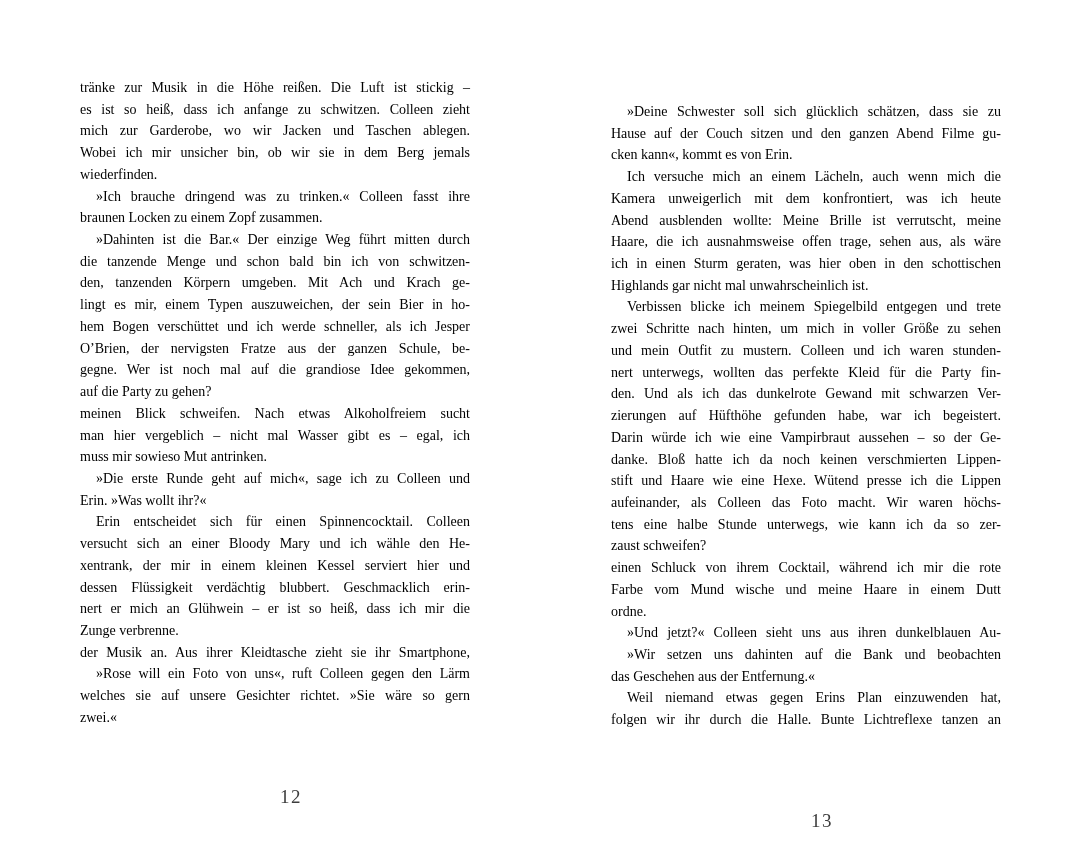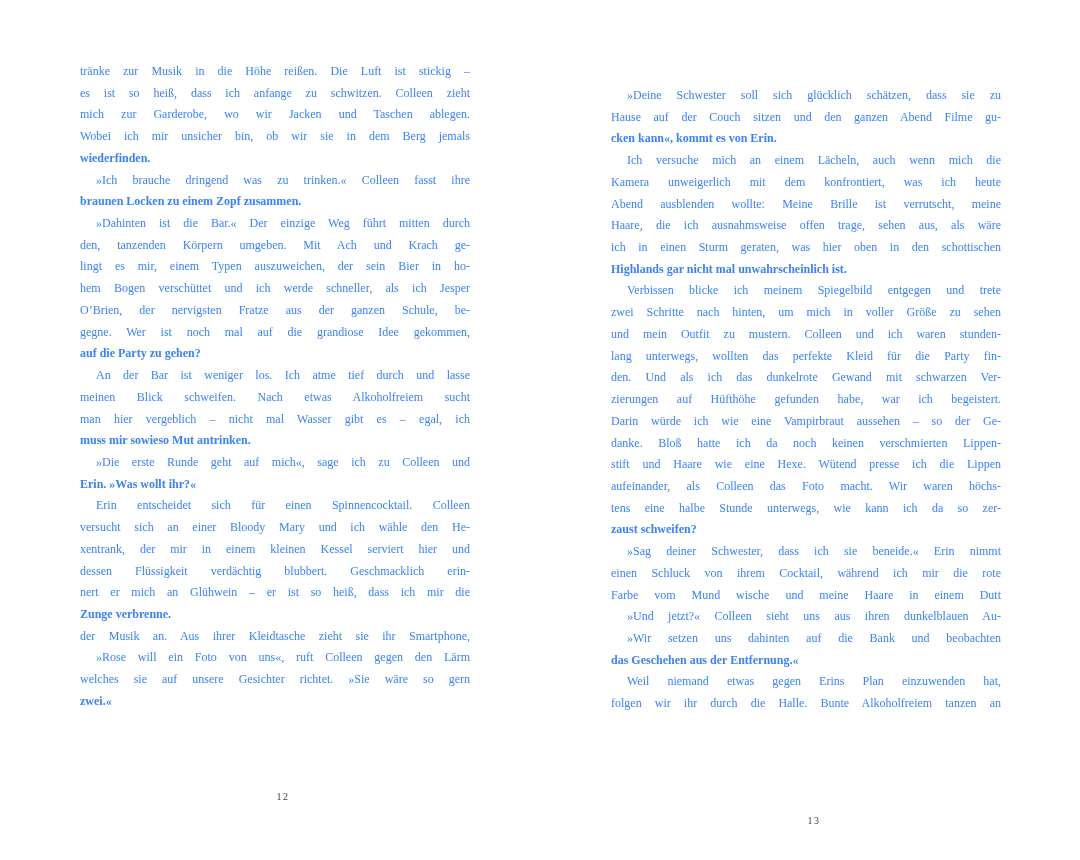--- a/index.html
+++ b/index.html
@@ -22,76 +22,75 @@
   .page {
     position: absolute;
     top: 0;
     height: 860px;
     width: 390px;
   }
   #page-left  { left: 80px; }
   #page-right { left: 611px; margin-top: 24px; }
   .text-block {
     position: absolute;
-    top: 61px;
+    top: 77px;
     left: 0;
     width: 390px;
-    color: #3b82f6;
-    font-size: 12px;
+    color: #000000;
+    font-size: 14px;
   }
   .line {
     height: 21.72px;
     line-height: 21.72px;
     text-align: justify;
     text-align-last: justify;
     white-space: nowrap;
   }
   .line.last {
     text-align: left;
     text-align-last: left;
-    font-weight: bold;
   }
   .line.first {
     text-indent: 16px;
   }
   .folio {
     position: absolute;
     top: 786px;
-    left: 8px;
+    left: 16px;
     width: 390px;
     height: 22px;
     line-height: 22px;
     text-align: center;
-    font-size: 10px;
+    font-size: 19px;
     letter-spacing: 1.5px;
     color: #3d3d3d;
   }
 </style>
 </head>
 <body>
 
 <div class="spread">
 
   <div class="page" id="page-left">
     <div class="text-block">
         <div class="line">tränke zur Musik in die Höhe reißen. Die Luft ist stickig –</div>
         <div class="line">es ist so heiß, dass ich anfange zu schwitzen. Colleen zieht</div>
         <div class="line">mich zur Garderobe, wo wir Jacken und Taschen ablegen.</div>
         <div class="line">Wobei ich mir unsicher bin, ob wir sie in dem Berg jemals</div>
         <div class="line last">wiederfinden.</div>
         <div class="line first">»Ich brauche dringend was zu trinken.« Colleen fasst ihre</div>
         <div class="line last">braunen Locken zu einem Zopf zusammen.</div>
         <div class="line first">»Dahinten ist die Bar.« Der einzige Weg führt mitten durch</div>
+        <div class="line">die tanzende Menge und schon bald bin ich von schwitzen-</div>
         <div class="line">den, tanzenden Körpern umgeben. Mit Ach und Krach ge-</div>
         <div class="line">lingt es mir, einem Typen auszuweichen, der sein Bier in ho-</div>
         <div class="line">hem Bogen verschüttet und ich werde schneller, als ich Jesper</div>
         <div class="line">O’Brien, der nervigsten Fratze aus der ganzen Schule, be-</div>
         <div class="line">gegne. Wer ist noch mal auf die grandiose Idee gekommen,</div>
         <div class="line last">auf die Party zu gehen?</div>
-        <div class="line first">An der Bar ist weniger los. Ich atme tief durch und lasse</div>
         <div class="line">meinen Blick schweifen. Nach etwas Alkoholfreiem sucht</div>
         <div class="line">man hier vergeblich – nicht mal Wasser gibt es – egal, ich</div>
         <div class="line last">muss mir sowieso Mut antrinken.</div>
         <div class="line first">»Die erste Runde geht auf mich«, sage ich zu Colleen und</div>
         <div class="line last">Erin. »Was wollt ihr?«</div>
         <div class="line first">Erin entscheidet sich für einen Spinnencocktail. Colleen</div>
         <div class="line">versucht sich an einer Bloody Mary und ich wähle den He-</div>
         <div class="line">xentrank, der mir in einem kleinen Kessel serviert hier und</div>
         <div class="line">dessen Flüssigkeit verdächtig blubbert. Geschmacklich erin-</div>
         <div class="line">nert er mich an Glühwein – er ist so heiß, dass ich mir die</div>
@@ -111,34 +110,34 @@
         <div class="line last">cken kann«, kommt es von Erin.</div>
         <div class="line first">Ich versuche mich an einem Lächeln, auch wenn mich die</div>
         <div class="line">Kamera unweigerlich mit dem konfrontiert, was ich heute</div>
         <div class="line">Abend ausblenden wollte: Meine Brille ist verrutscht, meine</div>
         <div class="line">Haare, die ich ausnahmsweise offen trage, sehen aus, als wäre</div>
         <div class="line">ich in einen Sturm geraten, was hier oben in den schottischen</div>
         <div class="line last">Highlands gar nicht mal unwahrscheinlich ist.</div>
         <div class="line first">Verbissen blicke ich meinem Spiegelbild entgegen und trete</div>
         <div class="line">zwei Schritte nach hinten, um mich in voller Größe zu sehen</div>
         <div class="line">und mein Outfit zu mustern. Colleen und ich waren stunden-</div>
-        <div class="line">lang unterwegs, wollten das perfekte Kleid für die Party fin-</div>
+        <div class="line">nert unterwegs, wollten das perfekte Kleid für die Party fin-</div>
         <div class="line">den. Und als ich das dunkelrote Gewand mit schwarzen Ver-</div>
         <div class="line">zierungen auf Hüfthöhe gefunden habe, war ich begeistert.</div>
         <div class="line">Darin würde ich wie eine Vampirbraut aussehen – so der Ge-</div>
         <div class="line">danke. Bloß hatte ich da noch keinen verschmierten Lippen-</div>
         <div class="line">stift und Haare wie eine Hexe. Wütend presse ich die Lippen</div>
         <div class="line">aufeinander, als Colleen das Foto macht. Wir waren höchs-</div>
         <div class="line">tens eine halbe Stunde unterwegs, wie kann ich da so zer-</div>
         <div class="line last">zaust schweifen?</div>
-        <div class="line first">»Sag deiner Schwester, dass ich sie beneide.« Erin nimmt</div>
         <div class="line">einen Schluck von ihrem Cocktail, während ich mir die rote</div>
         <div class="line">Farbe vom Mund wische und meine Haare in einem Dutt</div>
+        <div class="line last">ordne.</div>
         <div class="line first">»Und jetzt?« Colleen sieht uns aus ihren dunkelblauen Au-</div>
         <div class="line first">»Wir setzen uns dahinten auf die Bank und beobachten</div>
         <div class="line last">das Geschehen aus der Entfernung.«</div>
         <div class="line first">Weil niemand etwas gegen Erins Plan einzuwenden hat,</div>
-        <div class="line">folgen wir ihr durch die Halle. Bunte Alkoholfreiem tanzen an</div>
+        <div class="line">folgen wir ihr durch die Halle. Bunte Lichtreflexe tanzen an</div>
       </div>
     <div class="folio">13</div>
   </div>
 
 </div>
 
 </body></html>

